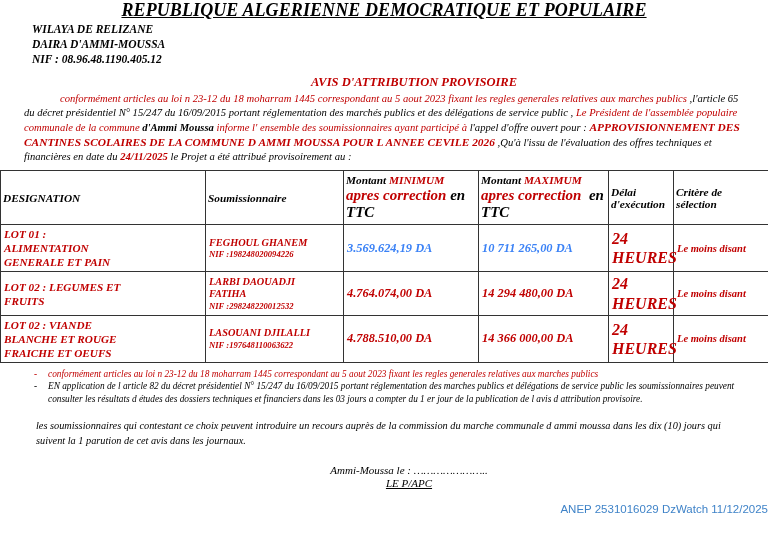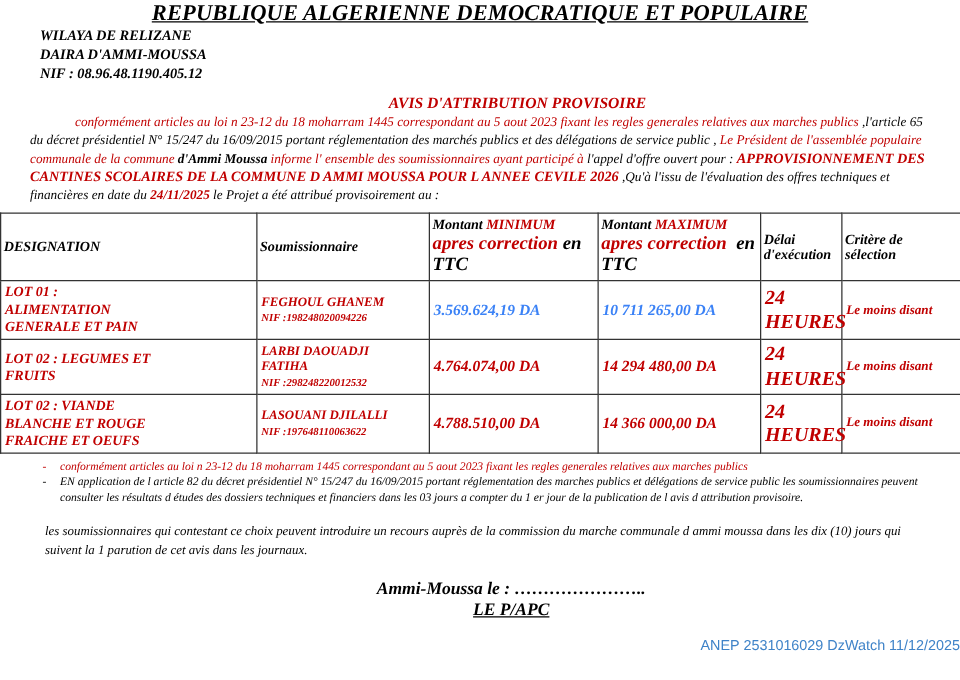--- a/index.html
+++ b/index.html
@@ -149,22 +149,22 @@
     margin: 14px 22px 0 36px;
     font-size: 10.3px;
     font-style: italic;
     line-height: 1.4;
   }
 
   .signature {
     text-align: center;
     margin-top: 16px;
     font-style: italic;
-    font-weight: bold;
-    font-size: 14px;
+    font-weight: normal;
+    font-size: 11px;
     margin-left: 50px;
   }
   .signature .papc {
     display: block;
     text-decoration: underline;
     margin-top: 1px;
   }
   .anep {
     text-align: right;
     margin-top: 14px;

